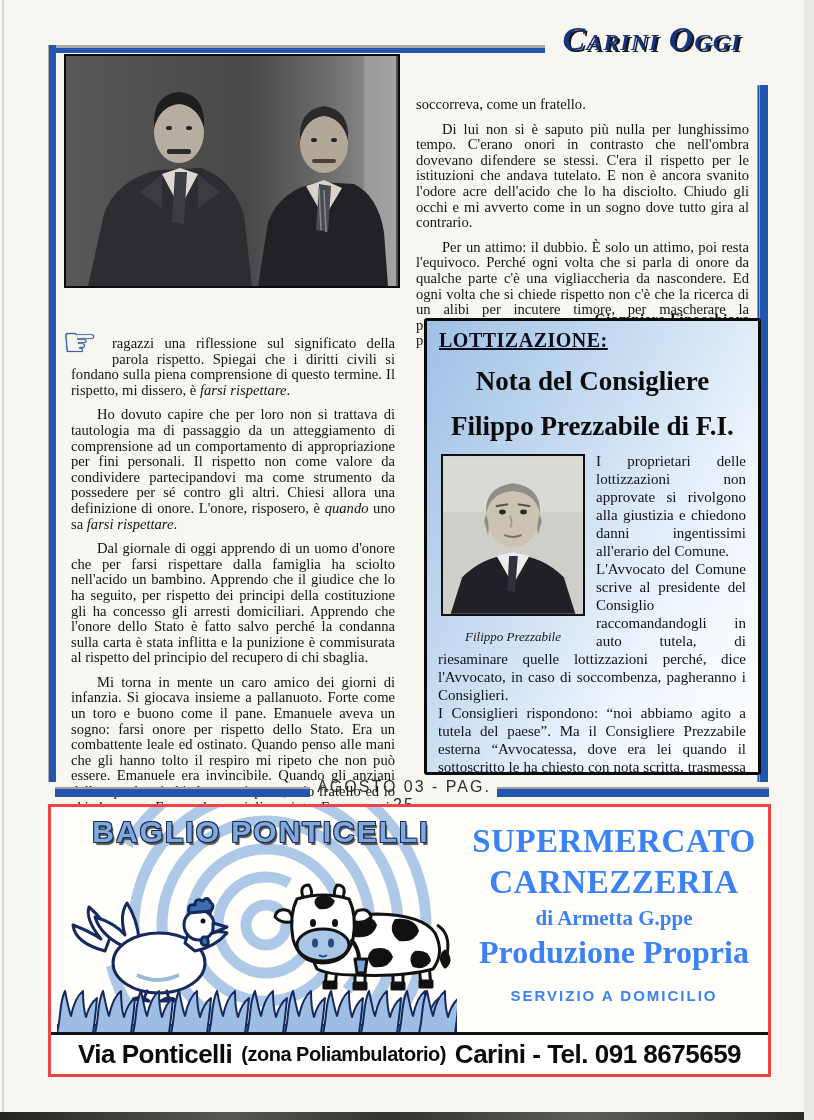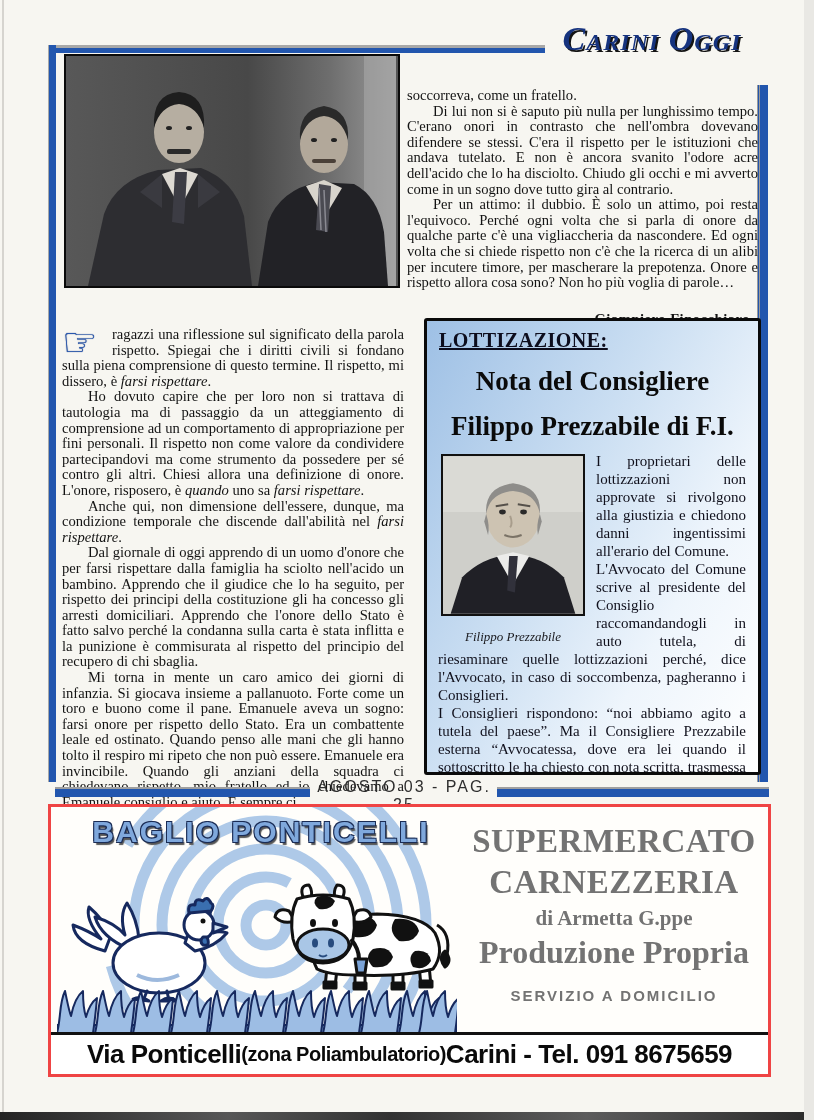--- a/index.html
+++ b/index.html
@@ -19,21 +19,21 @@
 
   
   .photo-fig{position:absolute;left:64px;top:54px;width:336px;}
   .photo-caption{font-family:"DejaVu Sans",sans-serif;font-size:15px;color:#1c1c1c;text-align:center;margin-bottom:3px;}
   .photo-frame{border:2px solid #0a0a0a;line-height:0;background:#555;}
 
   
   .col{position:absolute;font-size:14.6px;line-height:15.6px;text-align:justify;color:#131313;}
   .col-right{left:407px;top:88px;width:351px;}
   .col-left{left:62px;top:327px;width:342px;}
-  .para{margin:0;}
+  .para{margin:9px;}
   .para.indent{text-indent:26px;}
   .it{font-style:italic;}
   .byline{font-weight:bold;text-align:right;padding-right:8px;letter-spacing:.5px;margin-top:3px;}
   .hand{float:left;width:46px;font-family:"DejaVu Sans",sans-serif;font-size:40px;line-height:30px;
         color:#2a58ae;margin:0 4px 0 0;text-shadow:0 0 1px #1a3c80;}
 
   
   .lott-box{position:absolute;left:424px;top:318px;width:337px;height:457px;box-sizing:border-box;
             border:3px solid #0a0a0a;border-radius:3px;overflow:hidden;
             background:linear-gradient(118deg,#9ec0e5 0%,#cadef2 40%,#eef5fc 70%,#ffffff 100%);}
@@ -58,28 +58,28 @@
           border:3px solid #ef4444;background:#fffefb;display:flex;flex-direction:column;}
   .ad-content{position:relative;flex:1;overflow:hidden;}
   .spiral{position:absolute;left:0;top:0;}
   .ad-brand{position:absolute;left:14px;top:8px;width:392px;text-align:center;
             font-family:"Liberation Sans",sans-serif;font-weight:bold;font-size:30px;letter-spacing:2px;
             color:#7fa8dc;white-space:nowrap;
             text-shadow:-1px -1px 0 #1a2c55,1px -1px 0 #1a2c55,-1px 1px 0 #1a2c55,1px 1px 0 #1a2c55,2px 3px 1px #555;}
   .chicken{position:absolute;left:16px;top:84px;}
   .cow{position:absolute;left:204px;top:74px;}
   .grass{position:absolute;left:6px;top:182px;}
-  .ad-right{position:absolute;left:415px;top:14px;width:296px;text-align:center;color:#737373;}
+  .ad-right{position:absolute;left:415px;top:14px;width:296px;text-align:center;color:#3b82f6;}
   .ad-line1,.ad-line2{font-weight:bold;font-size:33px;line-height:41px;letter-spacing:.5px;}
   .ad-line3{font-weight:bold;font-size:21px;line-height:26px;margin-top:2px;}
   .ad-line4{font-weight:bold;font-size:32px;line-height:38px;margin-top:2px;}
   .ad-service{font-family:"Liberation Sans",sans-serif;font-weight:bold;font-size:15px;
               letter-spacing:2px;margin-top:16px;}
   .ad-address{height:39px;border-top:3px solid #111;background:#fff;display:flex;align-items:center;
-              justify-content:center;gap:0;font-family:"Liberation Sans",sans-serif;font-weight:bold;
+              justify-content:center;gap:9px;font-family:"Liberation Sans",sans-serif;font-weight:bold;
               white-space:nowrap;color:#0a0a0a;}
   .addr-name,.addr-rest{font-size:26px;letter-spacing:-.5px;}
   .addr-zone{font-size:20px;letter-spacing:-.5px;}
 
   .scan-strip{position:absolute;left:0;top:1112px;width:814px;height:8px;
               background:linear-gradient(90deg,#242424 0%,#575757 28%,#323232 48%,#5c5c5c 72%,#2a2a2a 100%);}
 </style>
 </head>
 <body>
 
@@ -134,21 +134,20 @@
     </div>
   <div class="col col-right" style="top:309px;">
     <div class="byline">Giampiero Finocchiaro</div>
   </div>
 
   <div class="col col-left">
     <span class="hand">☞</span>
     <div>
         <div class="para"><span>ragazzi una riflessione sul significato della parola rispetto. Spiegai che i diritti civili si fondano sulla piena comprensione di questo termine. Il rispetto, mi dissero, è </span><span class="it">farsi rispettare</span><span>.</span></div>
         <div class="para indent"><span>Ho dovuto capire che per loro non si trattava di tautologia ma di passaggio da un atteggiamento di comprensione ad un comportamento di appropriazione per fini personali. Il rispetto non come valore da condividere partecipandovi ma come strumento da possedere per sé contro gli altri. Chiesi allora una definizione di onore. L'onore, risposero, è </span><span class="it">quando</span><span> uno sa </span><span class="it">farsi rispettare</span><span>.</span></div>
-        <div class="para indent"><span>Anche qui, non dimensione dell'essere, dunque, ma condizione temporale che discende dall'abilità nel </span><span class="it">farsi rispettare</span><span>.</span></div>
         <div class="para indent"><span>Dal giornale di oggi apprendo di un uomo d'onore che per farsi rispettare dalla famiglia ha sciolto nell'acido un bambino. Apprendo che il giudice che lo ha seguito, per rispetto dei principi della costituzione gli ha concesso gli arresti domiciliari. Apprendo che l'onore dello Stato è fatto salvo perché la condanna sulla carta è stata inflitta e la punizione è commisurata al rispetto del principio del recupero di chi sbaglia.</span></div>
         <div class="para indent"><span>Mi torna in mente un caro amico dei giorni di infanzia. Si giocava insieme a pallanuoto. Forte come un toro e buono come il pane. Emanuele aveva un sogno: farsi onore per rispetto dello Stato. Era un combattente leale ed ostinato. Quando penso alle mani che gli hanno tolto il respiro mi ripeto che non può essere. Emanuele era invincibile. Quando gli anziani della squadra ci chiedevano rispetto, mio fratello ed io chiedevamo a Emanuele consiglio e aiuto. E sempre ci</span></div>
       </div>
   </div>
 
   <div class="lott-box">
     <div class="kicker">LOTTIZAZIONE:</div>
     <div class="box-title">Nota del Consigliere</div>
     <div class="box-title">Filippo Prezzabile di F.I.</div>
     <div class="box-body">

